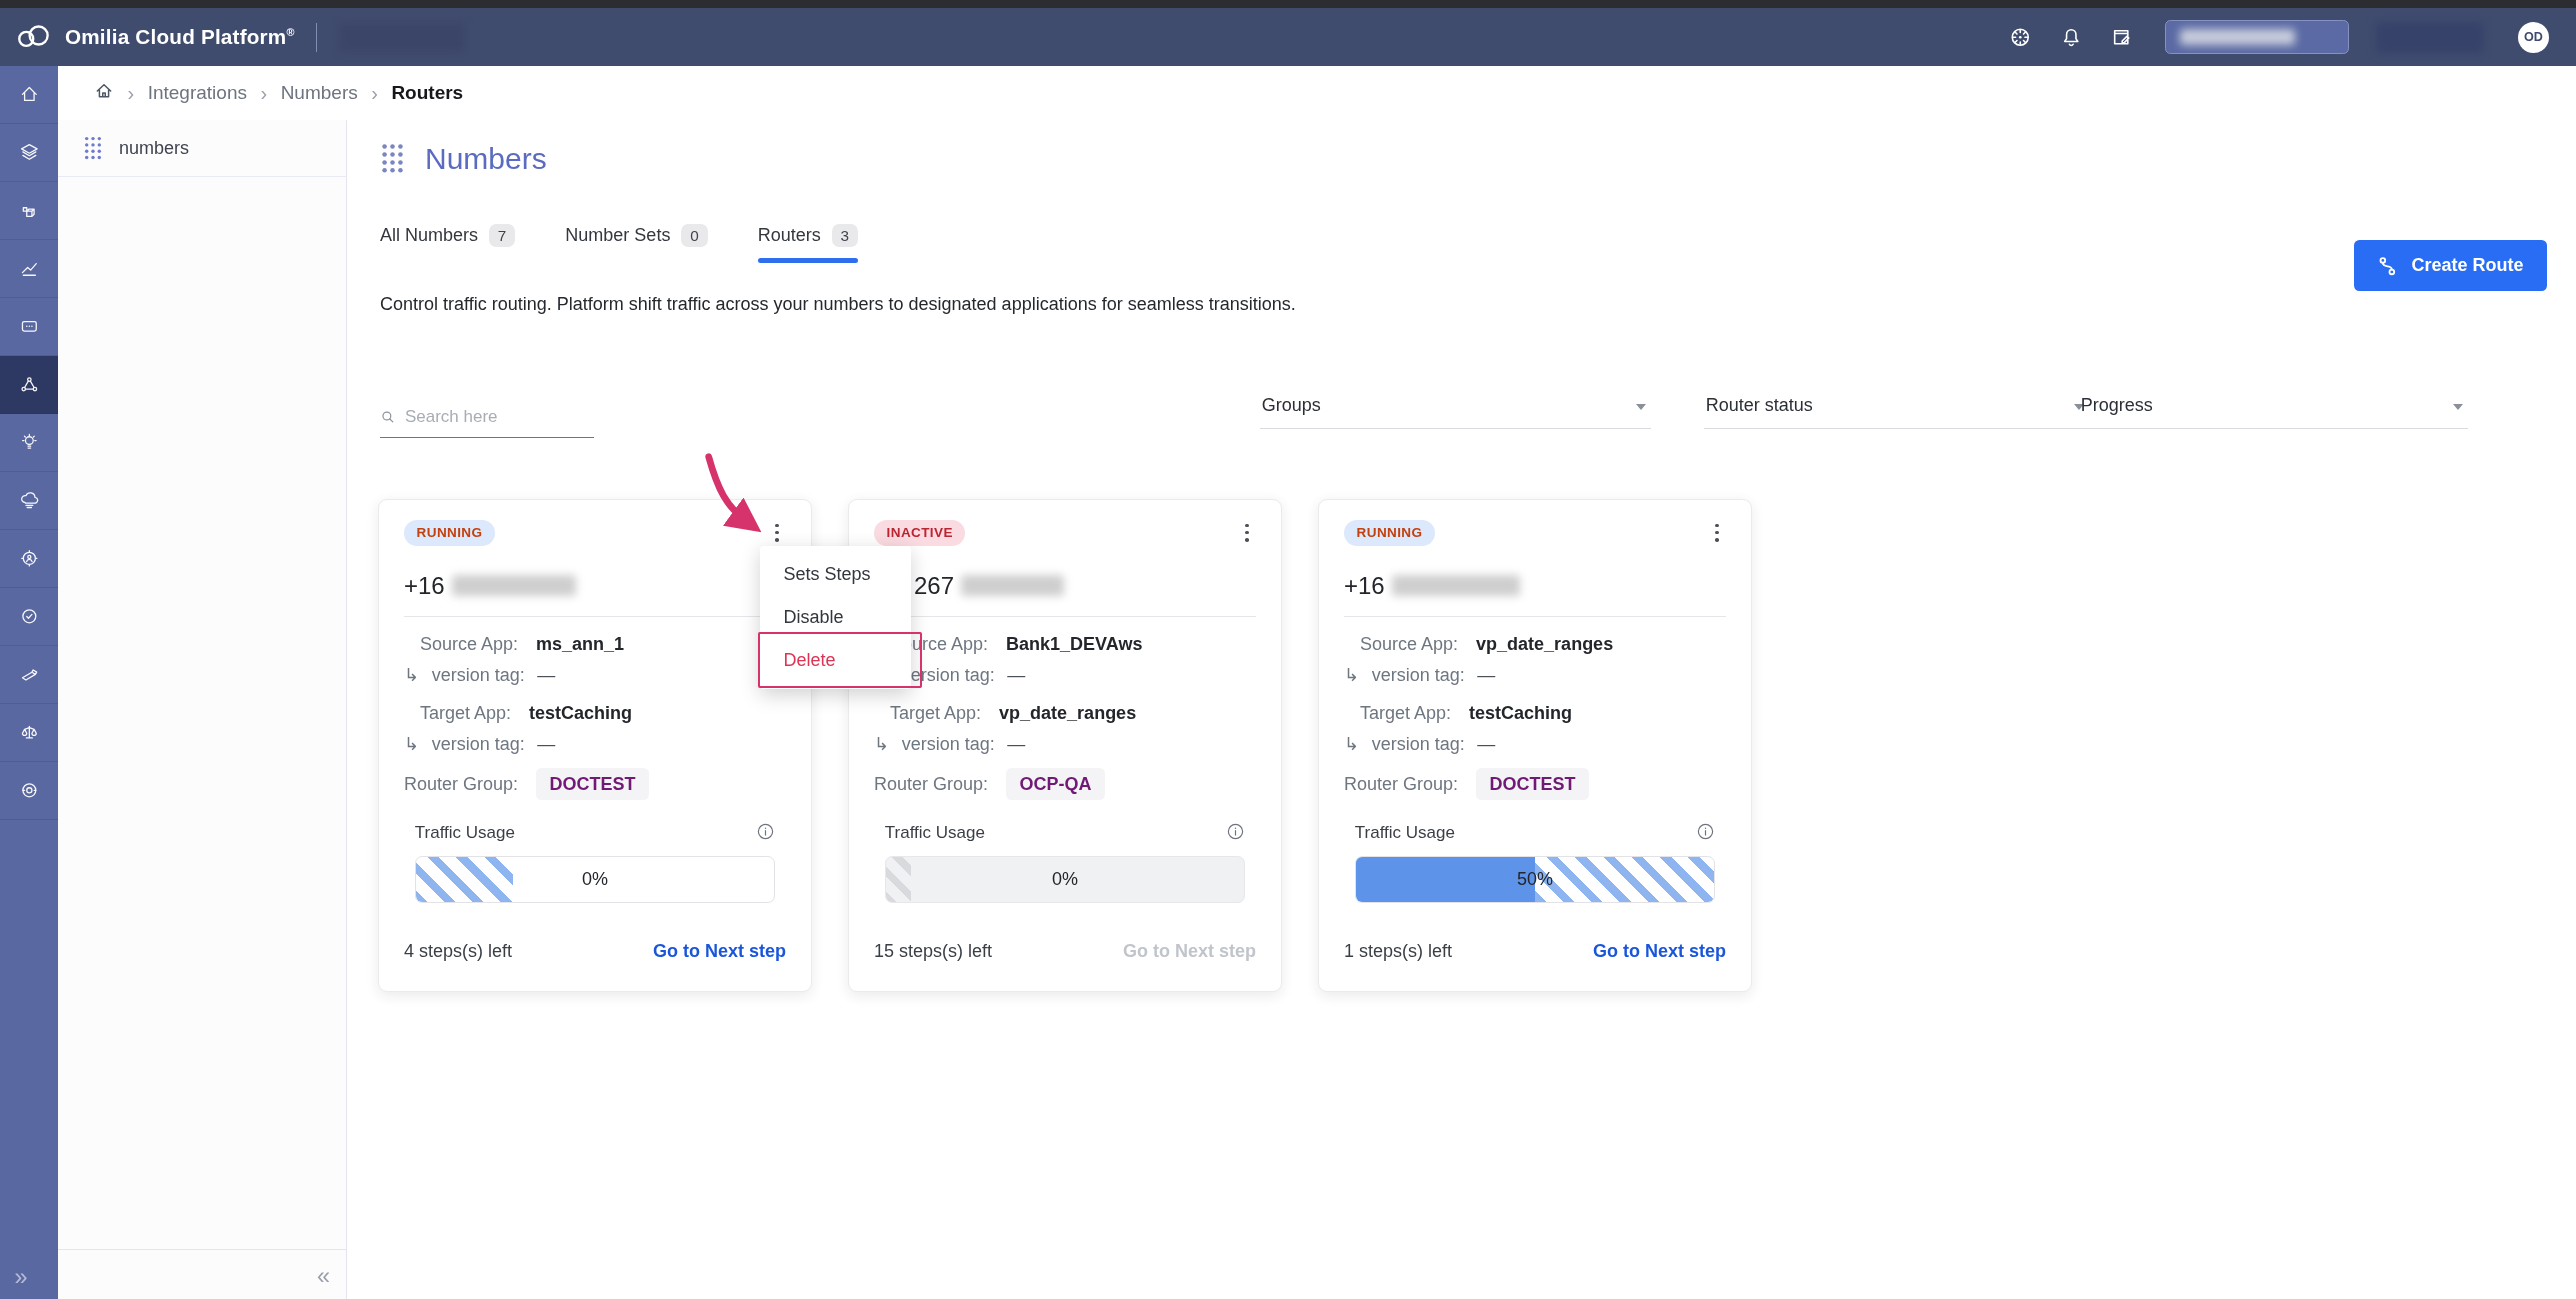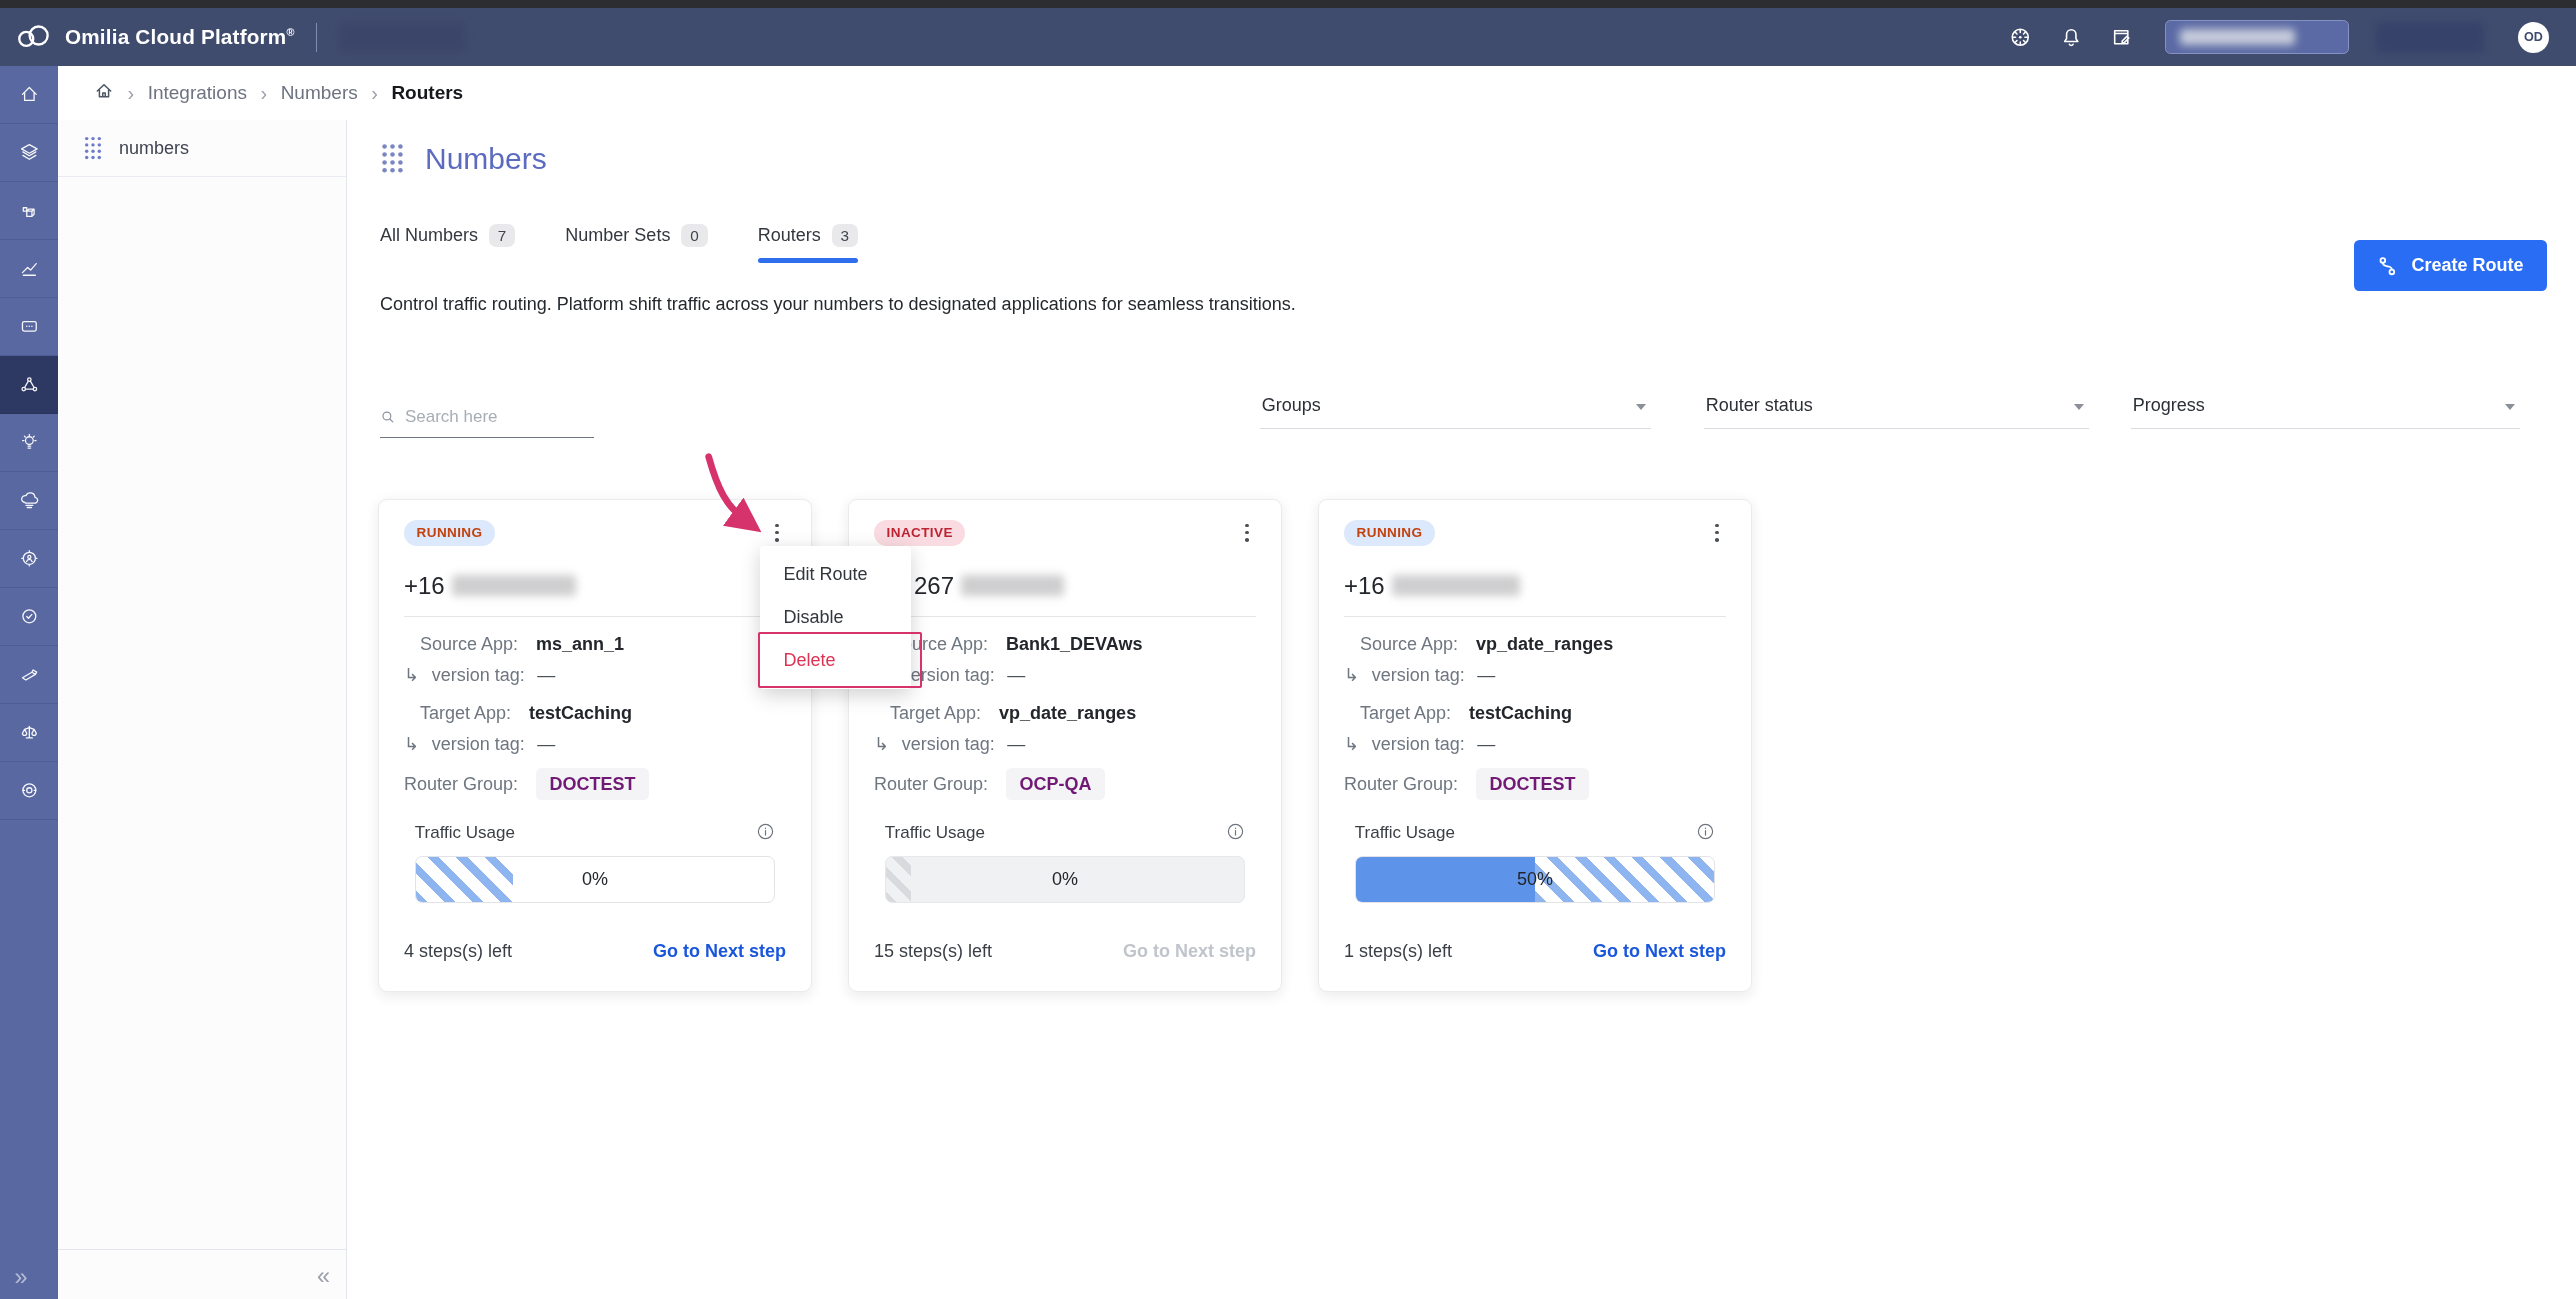--- a/index.html
+++ b/index.html
@@ -73,21 +73,21 @@
   .searchbox svg{width:18px;height:18px;stroke:#8c929c;fill:none;stroke-width:1.8;stroke-linecap:round;}
   .searchbox input{border:none;outline:none;font-size:17px;color:#33383f;width:100%;background:transparent;
     font-family:"Liberation Sans",sans-serif;}
   .searchbox input::placeholder{color:#a8adb5;}
   .select{position:absolute;top:0;height:38px;border-bottom:0.9px solid #d9dbe0;cursor:pointer;}
   .select .sel-label{font-size:18px;color:#2b2f36;position:absolute;left:1.8px;top:5.4px;}
   .select .caret{position:absolute;right:5.4px;top:14.4px;width:0;height:0;
     border-left:5.4px solid transparent;border-right:5.4px solid transparent;border-top:6.3px solid #8a8f98;}
   .select.groups{left:913px;width:391px;}
   .select.rstatus{left:1357px;width:385px;}
-  .select.progress{left:1784px;width:389px;text-decoration:underline;}
+  .select.progress{left:1732px;width:389px;text-decoration:underline;}
   
   .cards{position:absolute;left:31px;top:379px;display:flex;gap:36px;}
   .router-card{width:434px;height:493px;background:#fff;border:0.9px solid #ebebee;border-radius:9px;
     box-shadow:0 3.6px 12.6px rgba(33,33,52,.09);padding:20px 25px 21.6px;box-sizing:border-box;position:relative;}
   .card-head{display:flex;justify-content:space-between;align-items:flex-start;height:31px;}
   .status-badge{padding:5.4px 12.6px;border-radius:13.5px;font-size:13.5px;font-weight:bold;letter-spacing:0.4px;}
   .status-running{background:#dce8fc;color:#c2410c;}
   .status-inactive{background:#fadbe1;color:#bb2532;}
   .kebab{display:flex;flex-direction:column;gap:3.6px;padding:3.6px 7.2px;cursor:pointer;}
   .kebab i{width:3.6px;height:3.6px;border-radius:50%;background:#4b5158;}
@@ -534,21 +534,21 @@
       <div class="steps-row">
         <span class="steps-left">1 steps(s) left</span>
         <span class="next-step">Go to Next step</span>
       </div>
     </section>
 
   </div>
 </main>
 
 <div class="context-menu">
-  <div class="menu-item">Edit Route</div>
+  <div class="menu-item">Sets Steps</div>
   <div class="menu-item">Disable</div>
   <div class="menu-item danger">Delete</div>
 </div>
 <div class="annot-box"></div>
 <svg class="annot-arrow" width="83" height="93" viewBox="0 0 92 104">
   <defs>
     <marker id="ah" markerWidth="5.2" markerHeight="5.2" refX="2.4" refY="2.6" orient="auto">
       <path d="M0,0 L5.2,2.6 L0,5.2 Z" fill="#d6336c"></path>
     </marker>
   </defs>

